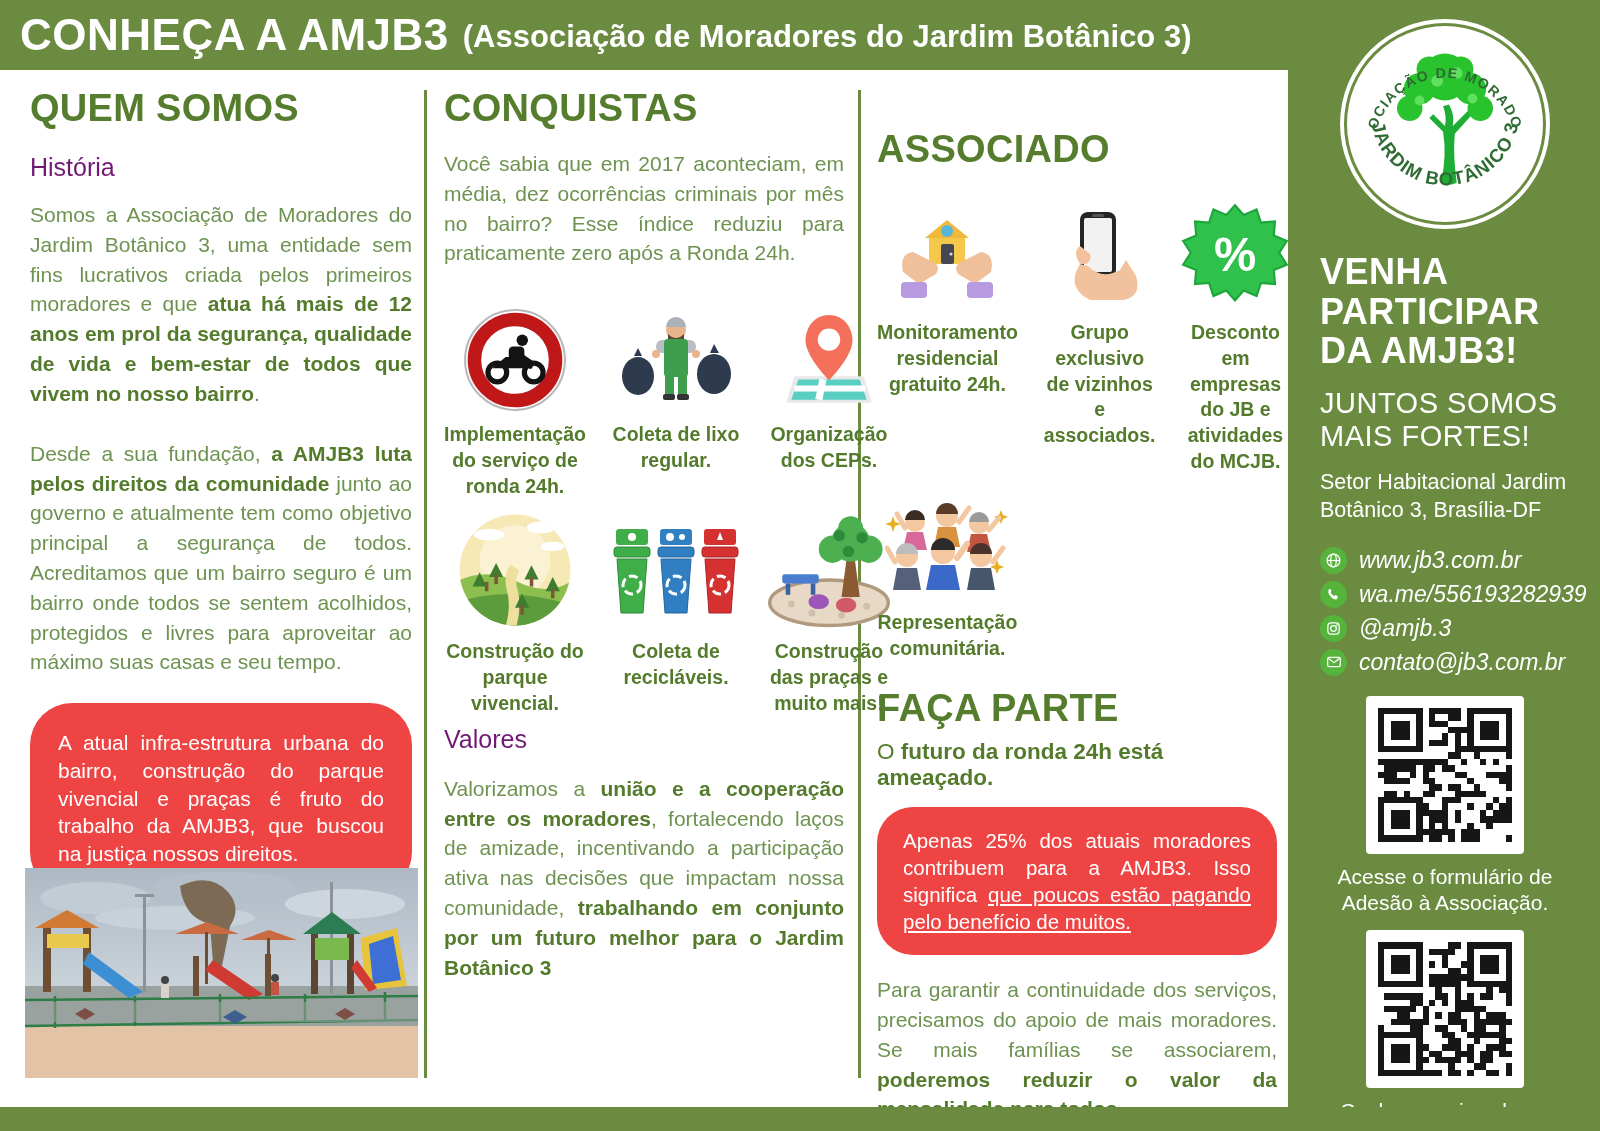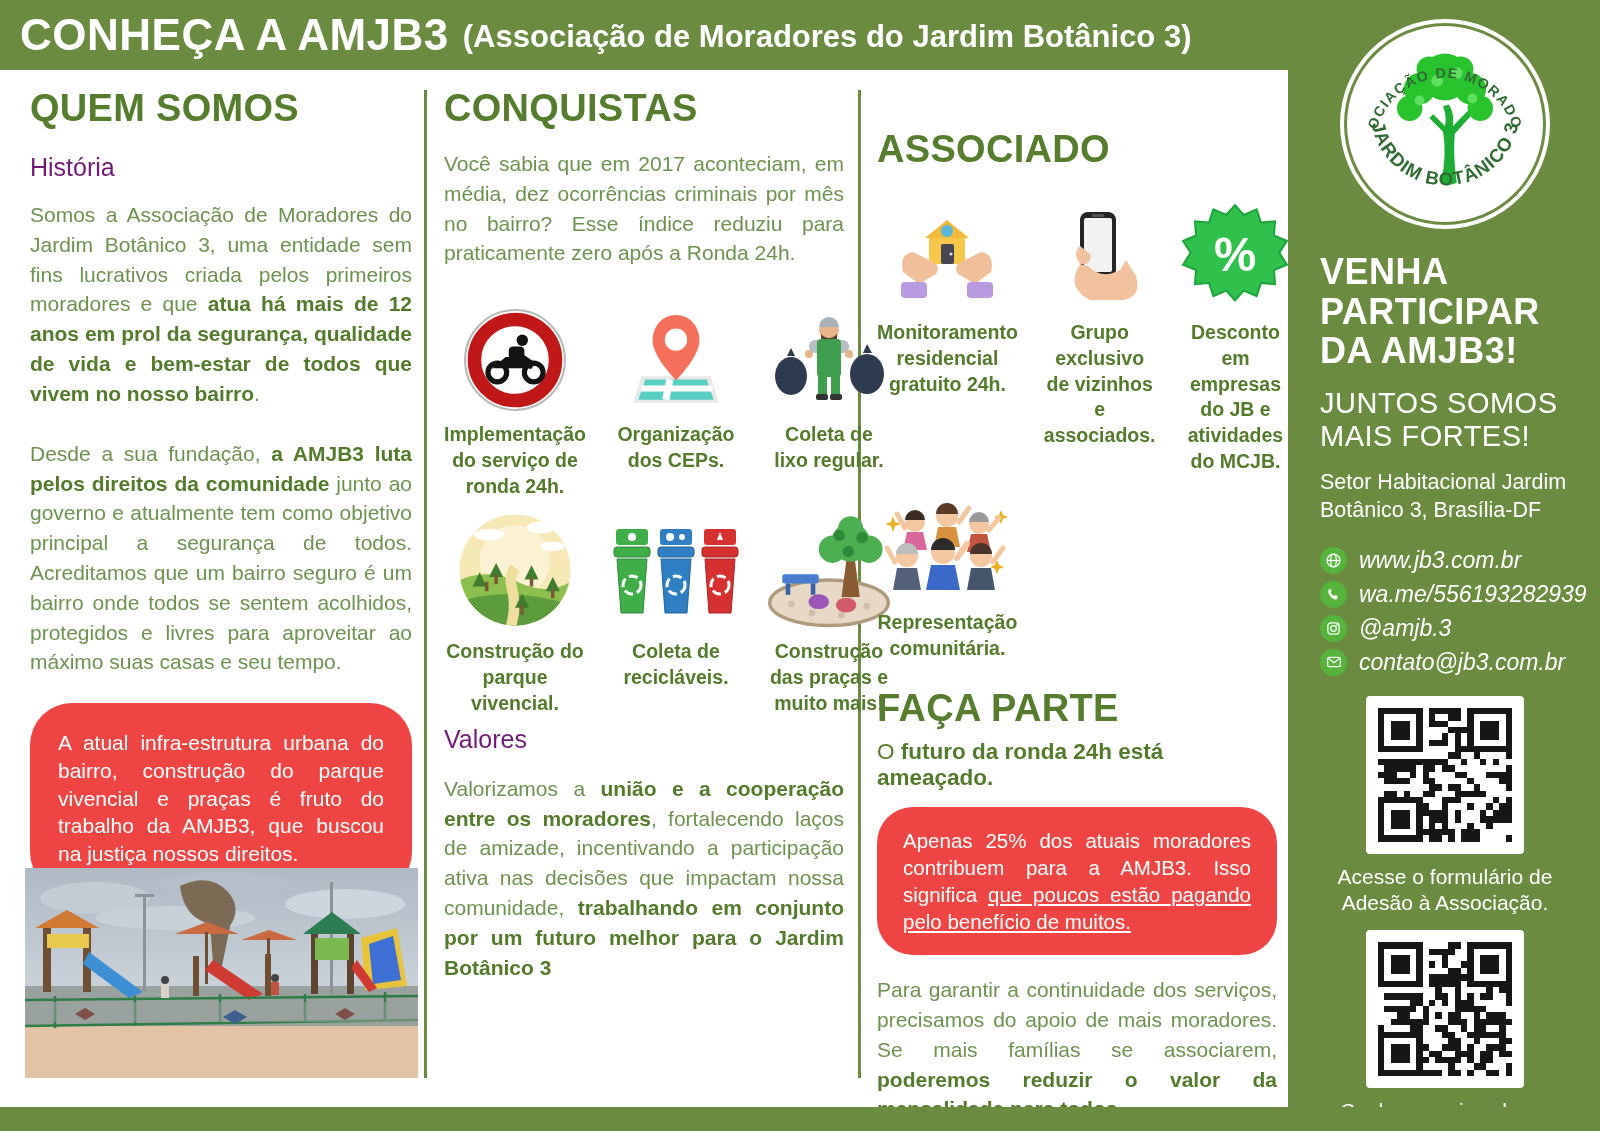--- a/index.html
+++ b/index.html
@@ -181,52 +181,52 @@
               <rect x="44" y="37" width="15" height="13" rx="4"></rect>
               <circle cx="57" cy="31" r="5.5"></circle>
               <path d="M57 44 L70 53 L65 59 L52 50 Z"></path>
             </g>
           </svg>
         </div>
         <div class="caption">Implementação do serviço de ronda 24h.</div>
       </div>
       <div class="icon-cell">
         <div class="icon-box">
-          <svg width="102" height="104" viewBox="0 0 100 100">
-            <path d="M16 66 L84 66 L92 92 L8 92 Z" fill="#e8e8e8"></path>
-            <path d="M20 69 L80 69 L87 89 L13 89 Z" fill="#59cfc3"></path>
-            <path d="M44 69 L40 89" stroke="#fff" stroke-width="7"></path>
-            <path d="M16 78 L86 78" stroke="#fff" stroke-width="6"></path>
-            <path d="M50 6 C36 6 27 18 27 31 C27 47 50 70 50 70 C50 70 73 47 73 31 C73 18 64 6 50 6 Z" fill="#f4705b"></path>
-            <circle cx="50" cy="30" r="11" fill="#fff"></circle>
-          </svg>
-        </div>
-        <div class="caption">Organização dos CEPs.</div>
-      </div>
-      <div class="icon-cell">
-        <div class="icon-box">
           <svg width="120" height="104" viewBox="0 0 120 100">
             <ellipse cx="22" cy="66" rx="16" ry="19" fill="#2e3b4e"></ellipse>
             <path d="M18 46 l8 0 -4 -8 z" fill="#2e3b4e"></path>
             <ellipse cx="98" cy="64" rx="17" ry="20" fill="#2e3b4e"></ellipse>
             <path d="M94 43 l9 0 -5 -9 z" fill="#2e3b4e"></path>
             <circle cx="60" cy="20" r="10" fill="#e8b48c"></circle>
             <path d="M50 17 a10 10 0 0 1 20 0 z" fill="#aab1b8"></path>
             <path d="M52 24 q8 8 16 0 l0 6 q-8 5 -16 0 z" fill="#5a4634"></path>
             <rect x="40" y="30" width="40" height="13" rx="6" fill="#b9bec4"></rect>
             <rect x="48" y="29" width="24" height="38" rx="4" fill="#3f9e4d"></rect>
             <rect x="49" y="65" width="9" height="20" fill="#3f9e4d"></rect>
             <rect x="62" y="65" width="9" height="20" fill="#3f9e4d"></rect>
             <rect x="47" y="84" width="12" height="6" rx="2" fill="#333"></rect>
             <rect x="61" y="84" width="12" height="6" rx="2" fill="#333"></rect>
             <circle cx="40" cy="44" r="4" fill="#e8b48c"></circle>
               <circle cx="80" cy="44" r="4" fill="#e8b48c"></circle>
           </svg>
         </div>
         <div class="caption">Coleta de lixo regular.</div>
+      </div>
+      <div class="icon-cell">
+        <div class="icon-box">
+          <svg width="102" height="104" viewBox="0 0 100 100">
+            <path d="M16 66 L84 66 L92 92 L8 92 Z" fill="#e8e8e8"></path>
+            <path d="M20 69 L80 69 L87 89 L13 89 Z" fill="#59cfc3"></path>
+            <path d="M44 69 L40 89" stroke="#fff" stroke-width="7"></path>
+            <path d="M16 78 L86 78" stroke="#fff" stroke-width="6"></path>
+            <path d="M50 6 C36 6 27 18 27 31 C27 47 50 70 50 70 C50 70 73 47 73 31 C73 18 64 6 50 6 Z" fill="#f4705b"></path>
+            <circle cx="50" cy="30" r="11" fill="#fff"></circle>
+          </svg>
+        </div>
+        <div class="caption">Organização dos CEPs.</div>
       </div>
       <div class="icon-cell">
         <div class="icon-box">
           <svg width="118" height="118" viewBox="0 0 100 100">
             <defs>
                 <clipPath id="pk">
                   <circle cx="50" cy="50" r="47"></circle>
                 </clipPath>
               </defs>
             <g clip-path="url(#pk)">

